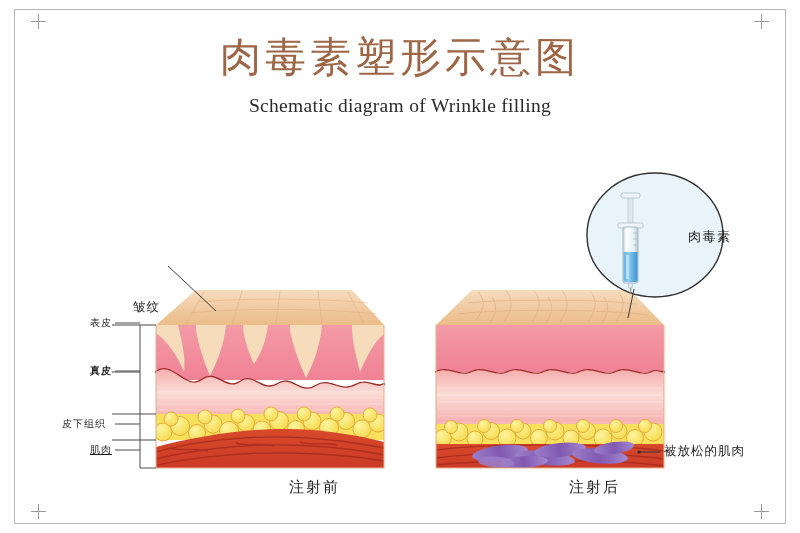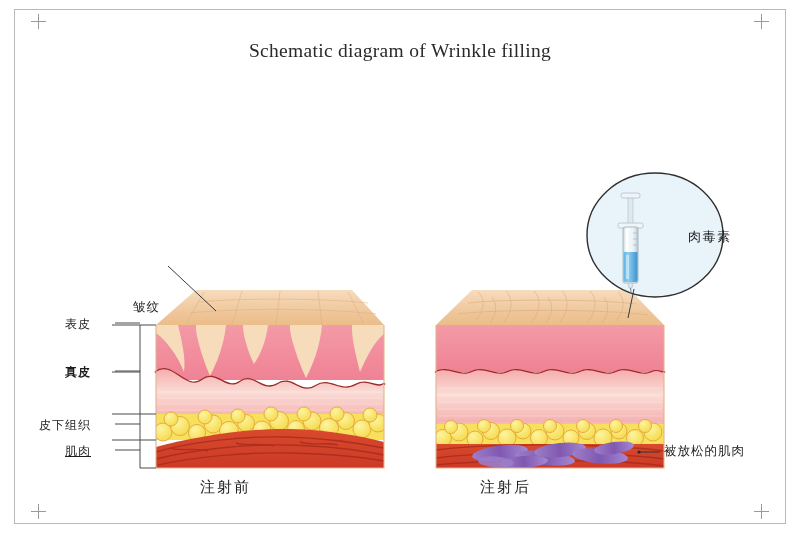--- a/index.html
+++ b/index.html
@@ -46,70 +46,71 @@
   }
   .title-cn{
     font-size:41px;
     letter-spacing:4px;
     color:#9c6647;
     font-family:"Liberation Serif","DejaVu Serif",serif;
     line-height:1.06;
     white-space:nowrap;
   }
   .title-en{
-    margin-top:4px;
+    margin-top:16px;
     font-size:19.5px;
     color:#2a2a2a;
     letter-spacing:.3px;
     font-family:"Liberation Serif","DejaVu Serif",serif;
     white-space:nowrap;
   }
 
   
   .stage{position:absolute;left:0;top:0;width:800px;height:533px;}
   svg.art{position:absolute;left:0;top:0;width:800px;height:533px;}
 
   
   .lbl{
     position:absolute;
     font-family:"Liberation Serif","DejaVu Serif",serif;
     color:#1d1d1d;
     white-space:nowrap;
     font-size:12.5px;
     letter-spacing:1px;
   }
-  .lbl.layer{font-size:12px;text-align:center;}
+  .lbl.layer{font-size:10px;text-align:right;}
   #lbl-epidermis{left:44px;top:316px;width:68px;}
   #lbl-dermis   {left:44px;top:364px;width:68px;font-weight:bold;}
   #lbl-subcut   {left:24px;top:417px;width:82px;}
   #lbl-muscle   {left:44px;top:443px;width:68px;text-decoration:underline;}
   #lbl-wrinkle  {left:133px;top:256px;margin-top:43px;}
   #lbl-relaxed  {left:664px;top:443px;text-align:center;}
   #lbl-botox    {left:651px;top:228px;font-size:13px;letter-spacing:1.5px;margin-left:37px;}
   .cap{
     position:absolute;
     font-family:"Liberation Serif","DejaVu Serif",serif;
     font-size:15px;letter-spacing:2px;color:#1d1d1d;
-    text-align:left;white-space:nowrap;
+    text-align:right;white-space:nowrap;
   }
   #cap-before{left:200px;top:478px;width:140px;}
   #cap-after {left:480px;top:478px;width:140px;}
 </style>
 </head>
 <body>
 
 <div class="page">
 
   <div class="frame"></div>
   <div class="crop tl"></div>
   <div class="crop tr"></div>
   <div class="crop bl"></div>
   <div class="crop br"></div>
 
   <div class="titles">
+    <div class="title-cn">肉毒素塑形示意图</div>
     <div class="title-en">Schematic diagram of Wrinkle filling</div>
   </div>
 
   <div class="stage">
   <svg class="art" viewBox="0 0 800 533">
     <defs>
 
       <linearGradient id="epiTop" x1="0" y1="0" x2="0" y2="1">
         <stop offset="0" stop-color="#f6dcbd"></stop>
         <stop offset="0.55" stop-color="#efc69a"></stop>

